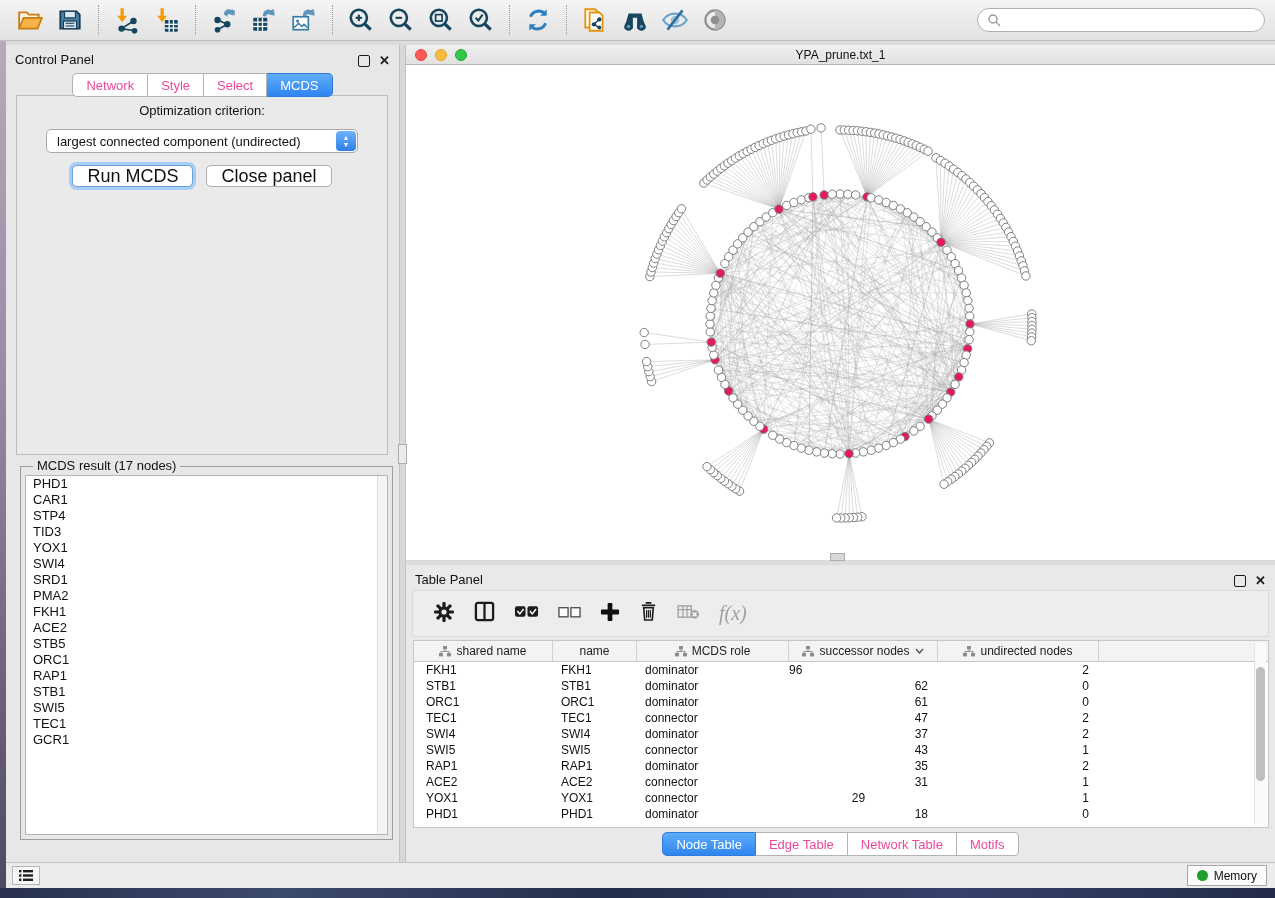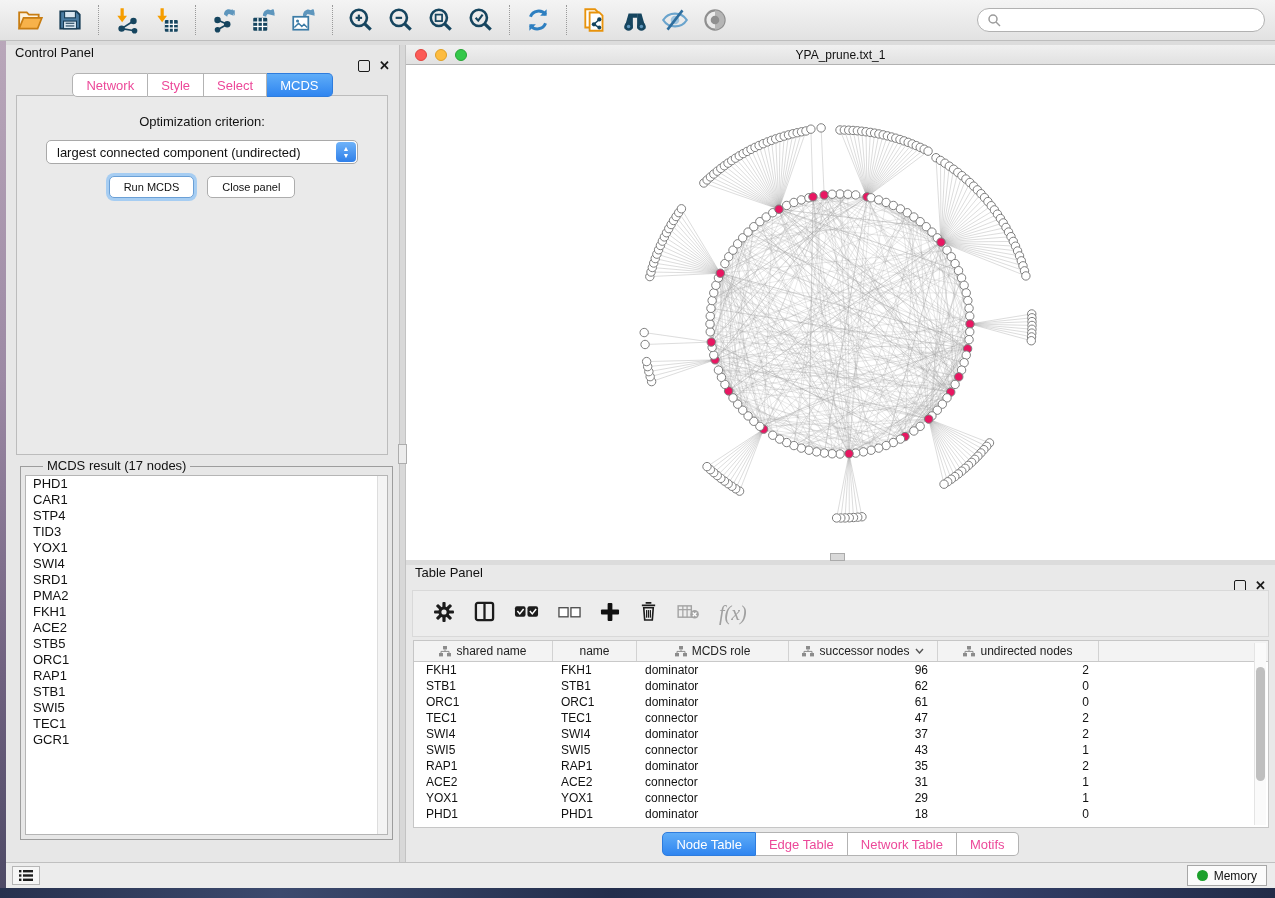--- a/index.html
+++ b/index.html
@@ -15,47 +15,47 @@
   #toolbar{position:absolute;left:0;top:0;width:1275px;height:41px;box-sizing:border-box;
     background:linear-gradient(#f4f4f4,#e2e2e2);border-bottom:1px solid #bdbdbd;
     display:flex;align-items:center;padding:0 10px;}
   .tbtn{width:40px;height:34px;display:flex;align-items:center;justify-content:center;flex:0 0 auto;}
   .tsep{width:0;height:30px;border-left:1px dotted #9a9a9a;margin:0 8px;flex:0 0 auto;}
   .search{margin-left:auto;width:288px;height:24px;background:#fff;border:1px solid #b1b1b1;
     border-radius:13px;display:flex;align-items:center;gap:5px;padding:0 9px;box-sizing:border-box;}
   .search input{border:none;outline:none;background:transparent;flex:1;font-size:12px;font-family:"Liberation Sans",sans-serif;}
 
   
-  .ptitle{height:22px;display:flex;align-items:flex-start;padding:0 9px;font-size:13px;color:#111;flex-direction:column;}
+  .ptitle{height:22px;display:flex;align-items:flex-end;padding:0 9px;font-size:13px;color:#111;}
   .win-ctrl{margin-left:auto;display:flex;gap:9px;align-items:center;}
   .float-ico{width:10px;height:10px;border:1.6px solid #1a1a1a;border-radius:2px;}
   .close-ico{font-size:13px;font-weight:bold;color:#1a1a1a;line-height:10px;}
 
   
   #control{position:absolute;left:6px;top:45px;width:393px;height:817px;background:#e7e7e7;}
   .seg-group{position:absolute;left:0;width:100%;display:flex;justify-content:center;z-index:3;}
   .seg{height:22px;padding:0 13px;background:#fff;border:1px solid #b3b3b3;border-left:none;
     font-size:13px;display:flex;align-items:center;color:#ec4899;cursor:default;}
   .seg:first-child{border-left:1px solid #b3b3b3;border-radius:5px 0 0 5px;}
   .seg:last-child{border-radius:0 5px 5px 0;}
   .seg.active{background:linear-gradient(#5fadf8,#2f85f0);color:#fff;border-color:#2e7cdd;}
   .cp-box{position:absolute;left:10px;top:50px;width:372px;height:360px;background:#eaeaea;border:1px solid #bcbcbc;box-sizing:border-box;}
-  .opt-label{margin-top:18px;text-align:center;font-size:13px;color:#111;}
+  .opt-label{margin-top:7px;text-align:center;font-size:13px;color:#111;}
   .select-row{position:relative;margin:11px auto 0 auto;width:312px;height:24px;}
   .select{width:100%;height:100%;background:#fff;border:1px solid #a9a9a9;border-radius:5px;
     box-sizing:border-box;font-size:13px;display:flex;align-items:center;padding:0 28px 0 10px;color:#111;}
   .stepper{position:absolute;right:2px;top:2px;width:20px;height:20px;border-radius:4px;
     background:linear-gradient(#6fb3f9,#2f7fe9);color:#fff;display:flex;flex-direction:column;
     align-items:center;justify-content:center;font-size:7px;line-height:7px;}
   .btn-row{display:flex;justify-content:center;gap:13px;margin-top:12px;}
   .btn{height:22px;padding:0 14px;background:#fff;border:1px solid #adadad;border-radius:5px;
-    font-size:11px;font-family:"Liberation Sans",sans-serif;color:#111;}
+    font-size:18px;font-family:"Liberation Sans",sans-serif;color:#111;}
   .btn.focus{box-shadow:0 0 0 3px #a6cdf2;border-color:#6ba0d6;}
   #result-group{position:absolute;left:14px;top:421px;width:371px;height:372px;border:1px solid #9d9d9d;}
-  .legend{position:absolute;top:-9px;left:22px;background:#e7e7e7;padding:0 4px;font-size:13px;color:#111;}
+  .legend{position:absolute;top:-9px;left:12px;background:#e7e7e7;padding:0 4px;font-size:13px;color:#111;}
   .result-list{position:absolute;left:4px;top:8px;right:4px;bottom:4px;background:#fff;border:1px solid #b5b5b5;overflow:hidden;}
   .result-item{font-size:13px;line-height:16px;padding-left:7px;color:#111;}
   .result-scroll{position:absolute;right:0;top:0;width:9px;height:100%;background:#f4f4f4;border-left:1px solid #ddd;}
 
   
   #vdiv{position:absolute;left:399px;top:45px;width:7px;height:817px;background:#d8d8d8;
     border-left:1px solid #c3c3c3;border-right:1px solid #c3c3c3;box-sizing:border-box;}
   .vgrip{position:absolute;left:398px;top:444px;width:9px;height:20px;background:#ececec;border:1px solid #adadad;box-sizing:border-box;z-index:4;}
   .hgrip{position:absolute;left:830px;top:553px;width:15px;height:8px;background:#d9d9d9;border:1px solid #ababab;box-sizing:border-box;z-index:4;}
 
@@ -1247,21 +1247,21 @@
               </svg>
             </span>
             <span>undirected nodes</span>
           </div>
         </div>
       <div>
           <div class="trow">
             <div class="td" style="width: 139px; text-align: left; padding: 0px 4px 0px 12px;">FKH1</div>
             <div class="td" style="width: 84px; text-align: left; padding: 0px 4px 0px 8px;">FKH1</div>
             <div class="td" style="width: 152px; text-align: left; padding: 0px 4px 0px 8px;">dominator</div>
-            <div class="td" style="width: 149px; text-align: right; padding: 0px 10px 0px 0px;">96</div>
+            <div class="td" style="width: 149px; text-align: left; padding: 0px 10px 0px 0px;">96</div>
             <div class="td" style="width: 161px; text-align: right; padding: 0px 10px 0px 0px;">2</div>
           </div>
           <div class="trow">
             <div class="td" style="width: 139px; text-align: left; padding: 0px 4px 0px 12px;">STB1</div>
             <div class="td" style="width: 84px; text-align: left; padding: 0px 4px 0px 8px;">STB1</div>
             <div class="td" style="width: 152px; text-align: left; padding: 0px 4px 0px 8px;">dominator</div>
             <div class="td" style="width: 149px; text-align: right; padding: 0px 10px 0px 0px;">62</div>
             <div class="td" style="width: 161px; text-align: right; padding: 0px 10px 0px 0px;">0</div>
           </div>
           <div class="trow">
@@ -1303,21 +1303,21 @@
             <div class="td" style="width: 139px; text-align: left; padding: 0px 4px 0px 12px;">ACE2</div>
             <div class="td" style="width: 84px; text-align: left; padding: 0px 4px 0px 8px;">ACE2</div>
             <div class="td" style="width: 152px; text-align: left; padding: 0px 4px 0px 8px;">connector</div>
             <div class="td" style="width: 149px; text-align: right; padding: 0px 10px 0px 0px;">31</div>
             <div class="td" style="width: 161px; text-align: right; padding: 0px 10px 0px 0px;">1</div>
           </div>
           <div class="trow">
             <div class="td" style="width: 139px; text-align: left; padding: 0px 4px 0px 12px;">YOX1</div>
             <div class="td" style="width: 84px; text-align: left; padding: 0px 4px 0px 8px;">YOX1</div>
             <div class="td" style="width: 152px; text-align: left; padding: 0px 4px 0px 8px;">connector</div>
-            <div class="td" style="width: 149px; text-align: right; padding: 0px 10px 0px 0px;">29</div>
+            <div class="td" style="width: 149px; text-align: center; padding: 0px 10px 0px 0px;">29</div>
             <div class="td" style="width: 161px; text-align: right; padding: 0px 10px 0px 0px;">1</div>
           </div>
           <div class="trow">
             <div class="td" style="width: 139px; text-align: left; padding: 0px 4px 0px 12px;">PHD1</div>
             <div class="td" style="width: 84px; text-align: left; padding: 0px 4px 0px 8px;">PHD1</div>
             <div class="td" style="width: 152px; text-align: left; padding: 0px 4px 0px 8px;">dominator</div>
             <div class="td" style="width: 149px; text-align: right; padding: 0px 10px 0px 0px;">18</div>
             <div class="td" style="width: 161px; text-align: right; padding: 0px 10px 0px 0px;">0</div>
           </div>
         </div>

